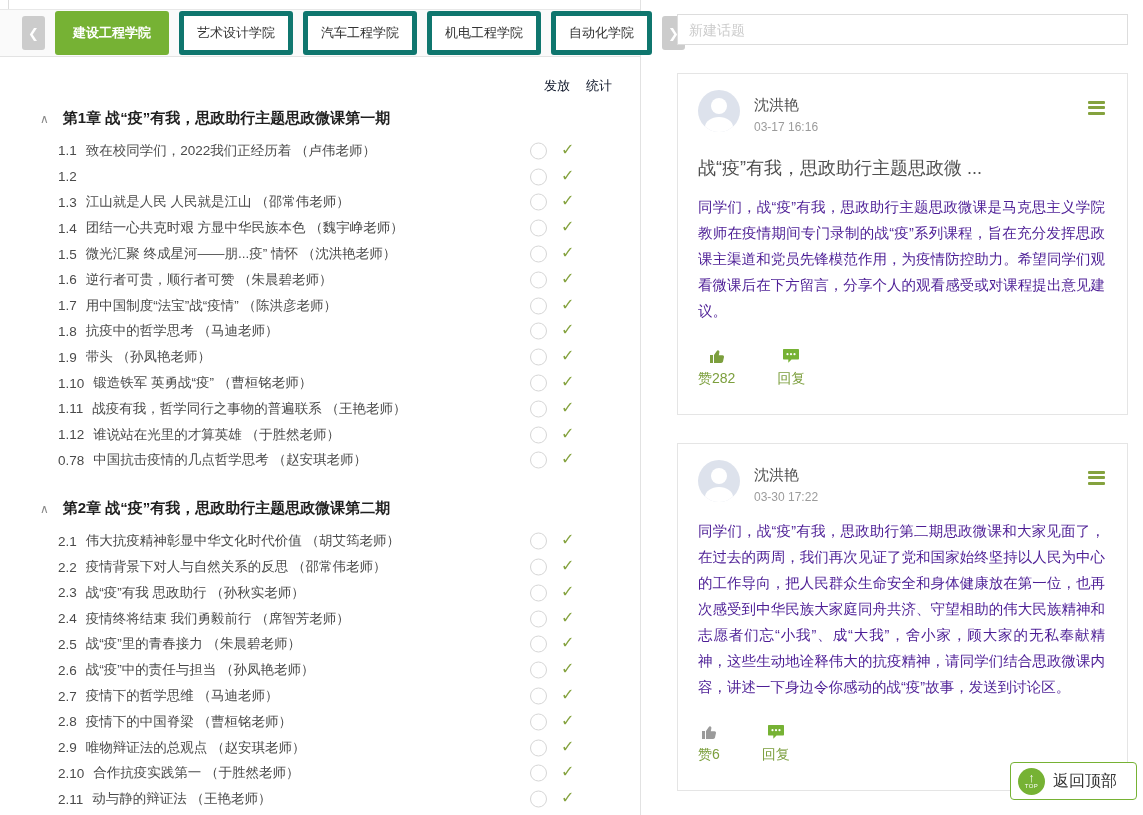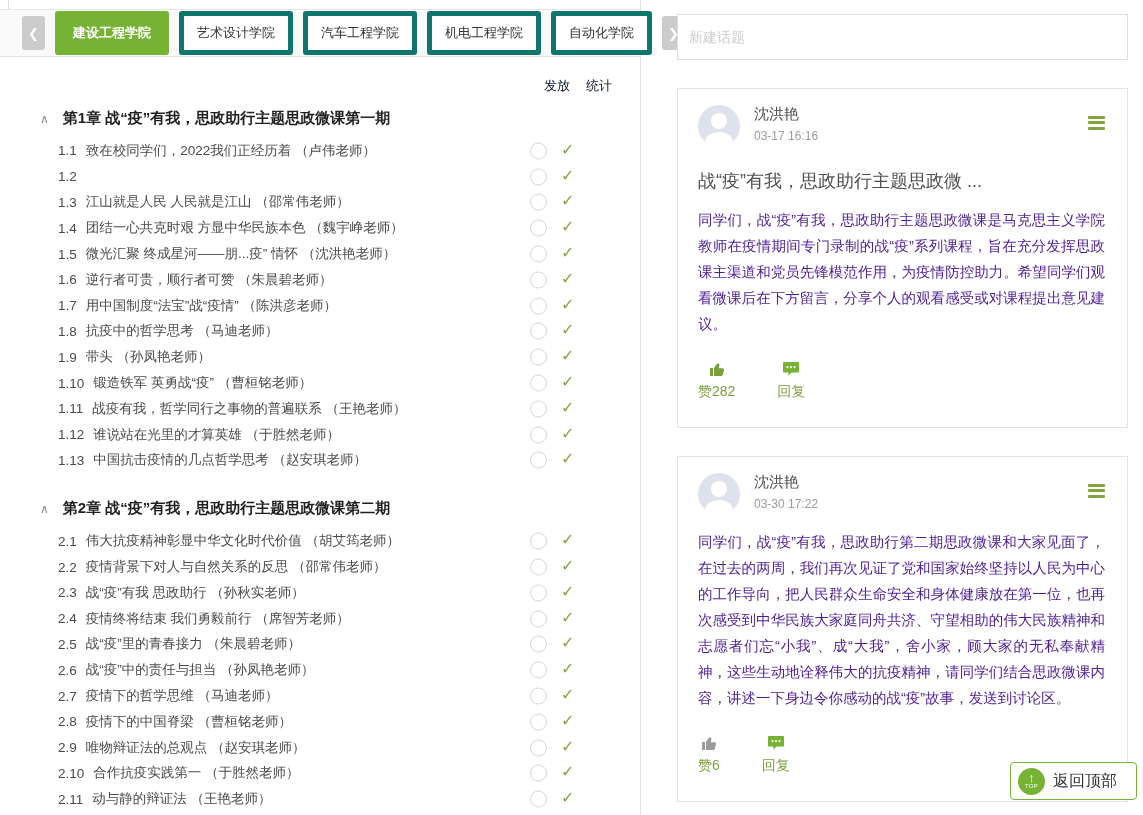--- a/index.html
+++ b/index.html
@@ -24,29 +24,29 @@
   .chapter-head{display:flex;align-items:center;padding-left:40px;margin-bottom:10px;}
   .chapter-caret{color:#8a8a8a;font-size:12px;margin-right:14px;cursor:pointer;}
   .chapter-title{font-size:15px;font-weight:bold;color:#1f1f1f;}
   .item-row{position:relative;height:25.8px;display:flex;align-items:center;padding-left:58px;box-sizing:border-box;width:640px;}
   .item-num{font-size:13.5px;color:#4a4a4a;margin-right:9px;flex:0 0 auto;}
   .item-title{font-size:13.5px;color:#4a4a4a;white-space:nowrap;cursor:pointer;text-align:center;}
   .row-radio{position:absolute;left:530px;top:50%;transform:translateY(-50%);width:15px;height:15px;border:1px solid #d6d6d6;border-radius:50%;background:#fff;cursor:pointer;}
   .row-check{position:absolute;left:561px;top:50%;transform:translateY(-54%);color:#84a23e;font-size:16px;line-height:1;}
   
   .right-panel{position:absolute;left:677px;top:0;width:451px;}
-  .new-topic-input{width:100%;box-sizing:border-box;height:46px;border:1px solid #ddd;margin-top:14px;padding:0 11px;font-size:14px;color:#333;outline:none;background:#fff;}
+  .new-topic-input{width:100%;box-sizing:border-box;height:31px;border:1px solid #ddd;margin-top:14px;padding:0 11px;font-size:14px;color:#333;outline:none;background:#fff;}
   .new-topic-input::placeholder{color:#ccc;}
   .post-card{border:1px solid #e5e5e5;background:#fff;margin-top:28px;padding:16px 22px 26px 20px;box-sizing:border-box;position:relative;}
   .post-head{display:flex;align-items:flex-start;}
   .avatar{width:42px;height:42px;border-radius:50%;background:#dde2ec;position:relative;overflow:hidden;flex:0 0 auto;}
   .avatar::before{content:"";position:absolute;left:13px;top:8px;width:16px;height:16px;border-radius:50%;background:#fff;}
   .avatar::after{content:"";position:absolute;left:7px;top:27px;width:28px;height:20px;border-radius:50%;background:#fff;}
   .post-meta{margin-left:14px;flex:1 1 auto;}
-  .post-author{font-size:15px;color:#4a4a4a;margin-top:0;}
+  .post-author{font-size:15px;color:#4a4a4a;margin-top:6px;}
   .post-time{font-size:12px;color:#9b9b9b;margin-top:5px;}
   .post-menu{flex:0 0 auto;margin-top:8px;cursor:pointer;}
   .post-menu i{display:block;width:17px;height:3px;background:#84a23e;margin:2.5px 0;border-radius:1px;}
   .post-title{font-size:18px;color:#4f4f4f;margin:22px 0 0 0;}
   .post-title:empty{display:none;}
   .post-body{font-size:14.5px;color:#4c1d95;line-height:26px;margin-top:14px;text-align:justify;}
   .post-actions{display:flex;align-items:center;gap:42px;margin-top:24px;}
   .action{display:flex;align-items:center;gap:6px;font-size:14px;color:#7c9f3d;cursor:pointer;flex-direction:column;}
   .action .ic{display:inline-flex;line-height:0;}
   
@@ -152,21 +152,21 @@
           <span class="row-radio"></span>
           <span class="row-check">✓</span>
         </div>
         <div class="item-row">
           <span class="item-num">1.12</span>
           <span class="item-title">谁说站在光里的才算英雄 （于胜然老师）</span>
           <span class="row-radio"></span>
           <span class="row-check">✓</span>
         </div>
         <div class="item-row">
-          <span class="item-num">1.13</span>
+          <span class="item-num">0.78</span>
           <span class="item-title">中国抗击疫情的几点哲学思考 （赵安琪老师）</span>
           <span class="row-radio"></span>
           <span class="row-check">✓</span>
         </div>
       </div>
   </div>
 
   <div class="chapter">
     <div class="chapter-head">
       <span class="chapter-caret">∧</span>

